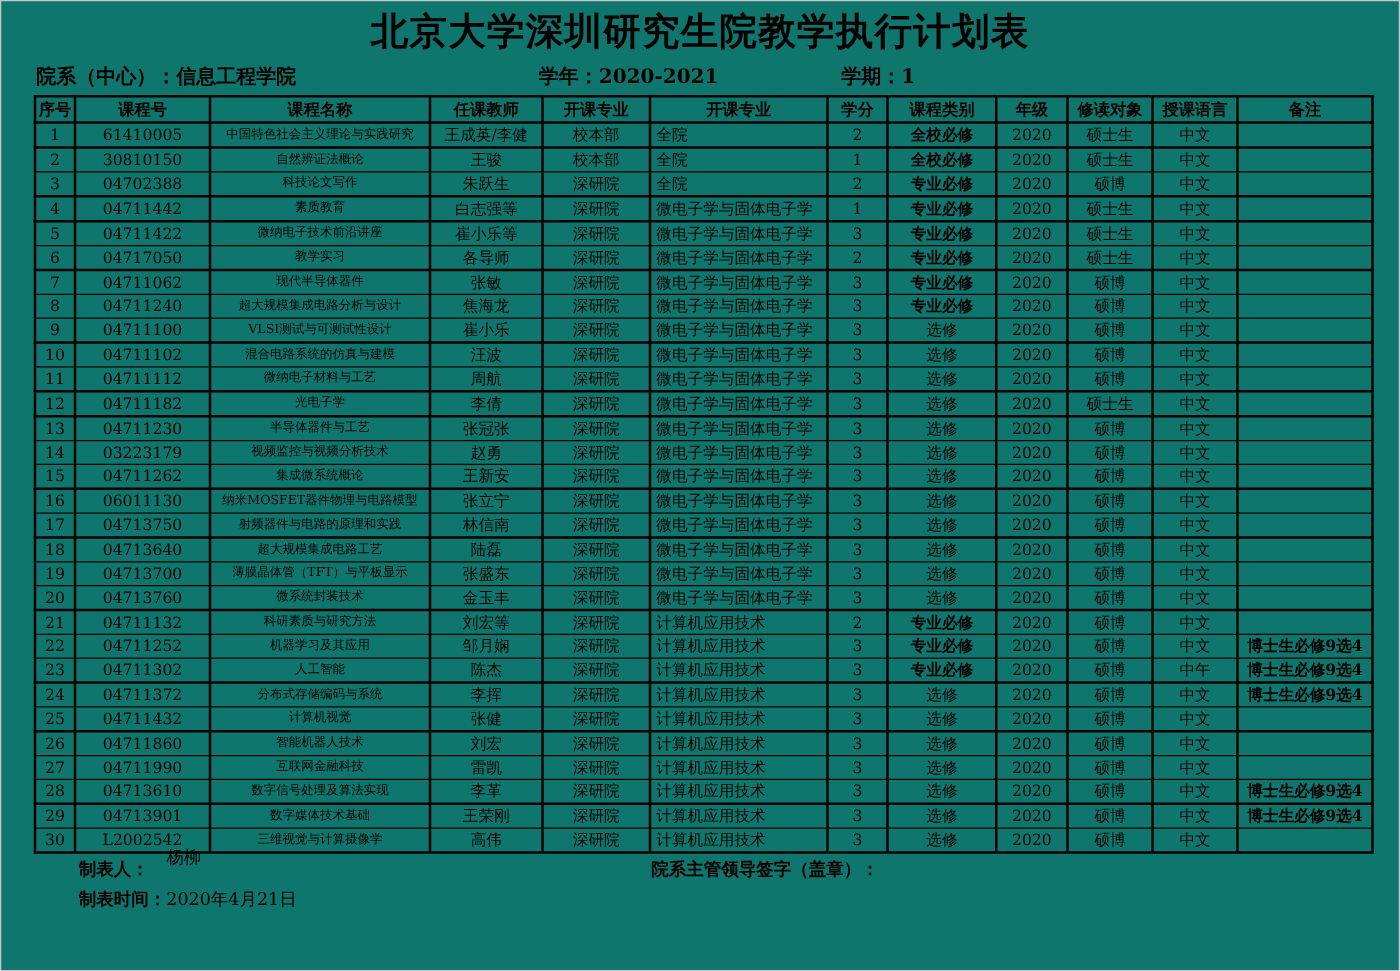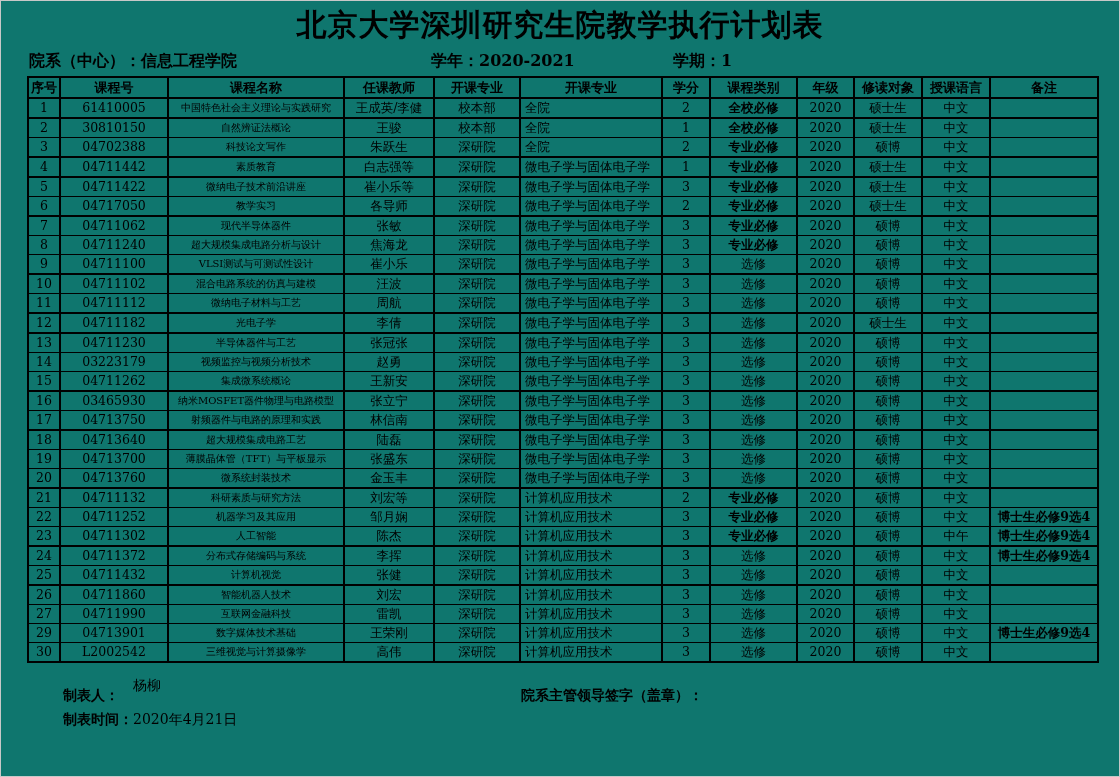--- a/index.html
+++ b/index.html
@@ -312,21 +312,21 @@
           <td class="c5">微电子学与固体电子学</td>
           <td class="c6">3</td>
           <td class="c7">选修</td>
           <td class="c8">2020</td>
           <td class="c9">硕博</td>
           <td class="c10">中文</td>
           <td class="c11"></td>
         </tr>
         <tr>
           <td class="c0">16</td>
-          <td class="c1">03465930</td>
+          <td class="c1">06011130</td>
           <td class="c2">纳米MOSFET器件物理与电路模型</td>
           <td class="c3">张立宁</td>
           <td class="c4">深研院</td>
           <td class="c5">微电子学与固体电子学</td>
           <td class="c6">3</td>
           <td class="c7">选修</td>
           <td class="c8">2020</td>
           <td class="c9">硕博</td>
           <td class="c10">中文</td>
           <td class="c11"></td>
@@ -477,20 +477,34 @@
           <td class="c2">互联网金融科技</td>
           <td class="c3">雷凯</td>
           <td class="c4">深研院</td>
           <td class="c5">计算机应用技术</td>
           <td class="c6">3</td>
           <td class="c7">选修</td>
           <td class="c8">2020</td>
           <td class="c9">硕博</td>
           <td class="c10">中文</td>
           <td class="c11"></td>
+        </tr>
+        <tr class="thick-bottom">
+          <td class="c0">28</td>
+          <td class="c1">04713610</td>
+          <td class="c2">数字信号处理及算法实现</td>
+          <td class="c3">李革</td>
+          <td class="c4">深研院</td>
+          <td class="c5">计算机应用技术</td>
+          <td class="c6">3</td>
+          <td class="c7">选修</td>
+          <td class="c8">2020</td>
+          <td class="c9">硕博</td>
+          <td class="c10">中文</td>
+          <td class="c11 b">博士生必修9选4</td>
         </tr>
         <tr>
           <td class="c0">29</td>
           <td class="c1">04713901</td>
           <td class="c2">数字媒体技术基础</td>
           <td class="c3">王荣刚</td>
           <td class="c4">深研院</td>
           <td class="c5">计算机应用技术</td>
           <td class="c6">3</td>
           <td class="c7">选修</td>

